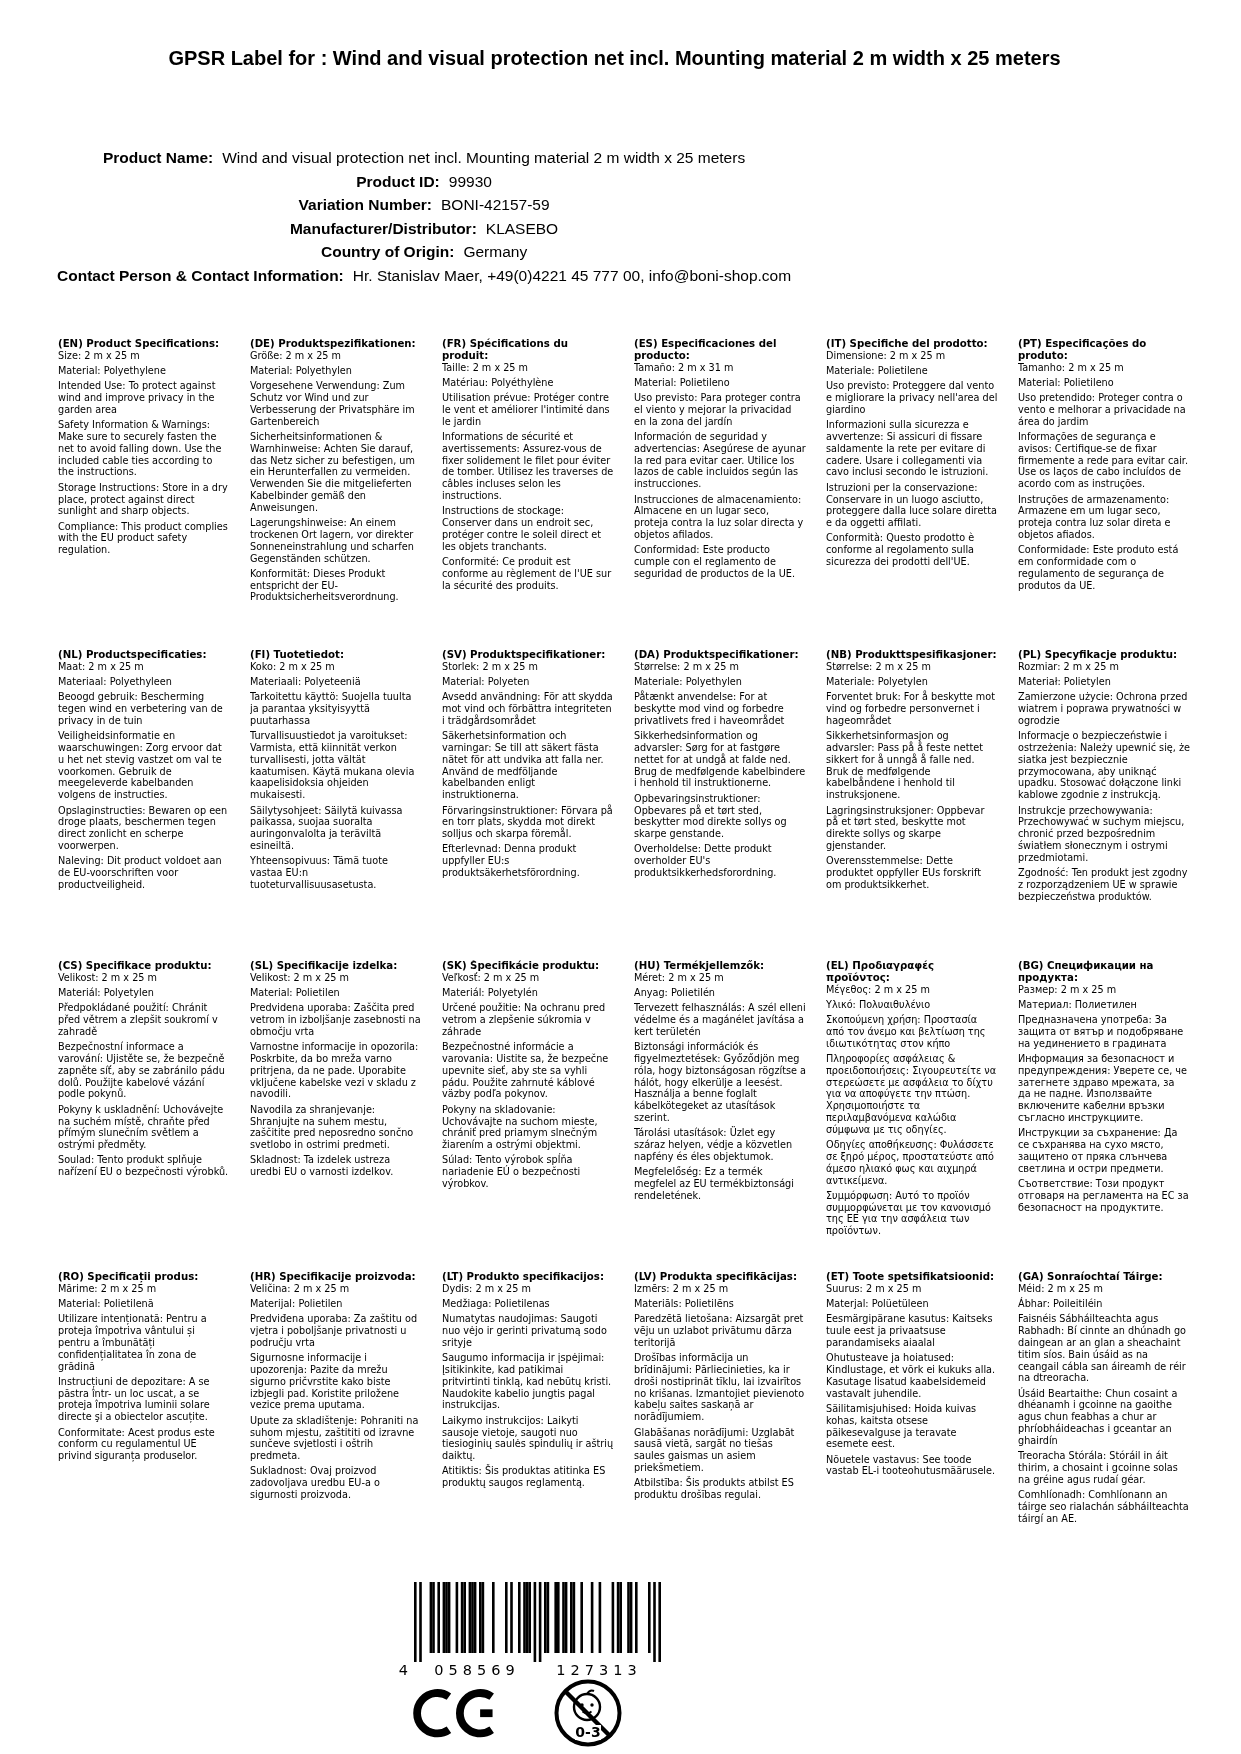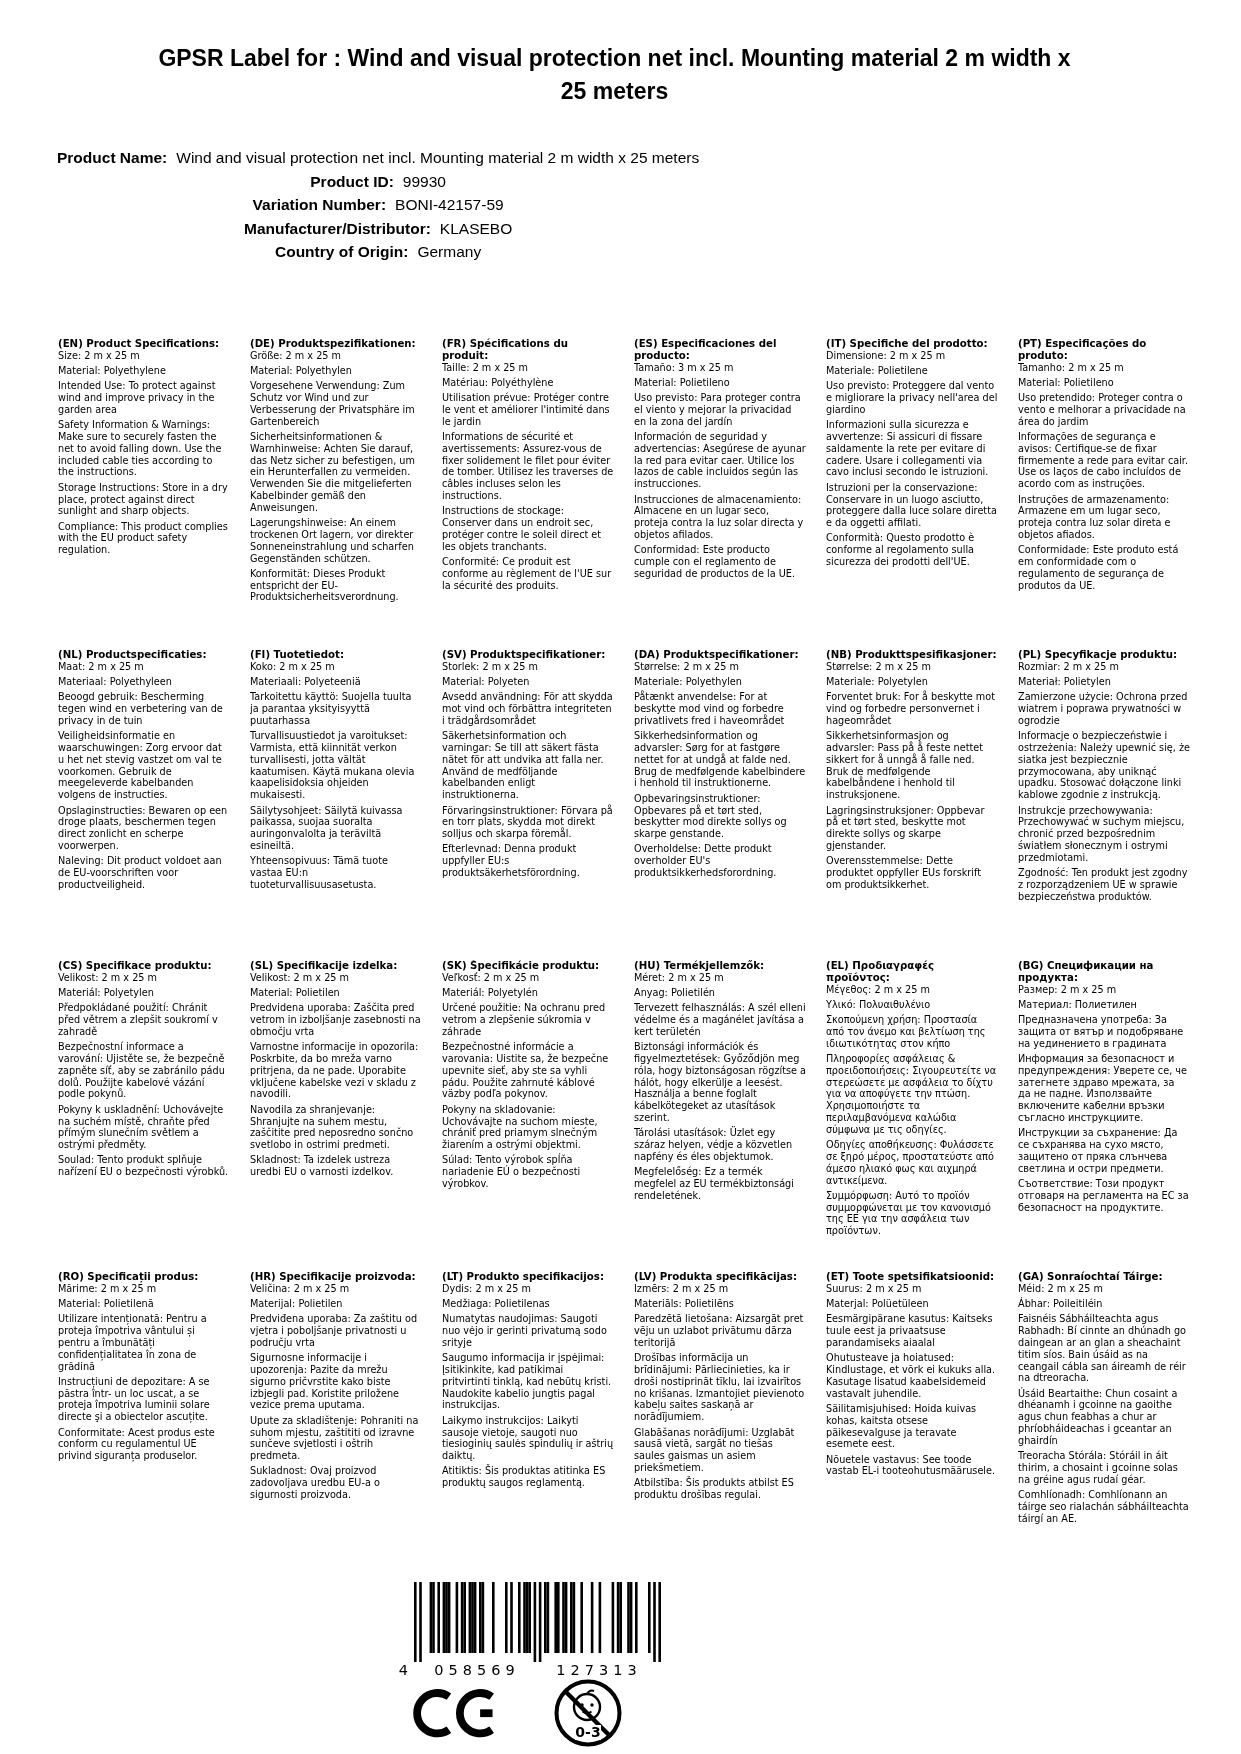--- a/index.html
+++ b/index.html
@@ -3,21 +3,21 @@
 <meta charset="utf-8">
 <style>
   html,body{margin:0;padding:0;background:#fff;}
   .page{
     position:relative;width:1241px;height:1754px;background:#fff;color:#000;
     font-family:"DejaVu Sans",sans-serif;overflow:hidden;
   }
   .title{
     position:absolute;top:42px;left:0;right:12px;margin:0 auto;max-width:930px;
     text-align:center;font-family:"Liberation Sans",sans-serif;
-    font-size:23px;line-height:33px;font-weight:bold;
+    font-size:20px;line-height:33px;font-weight:bold;
   }
   .info{
     position:absolute;left:57px;top:146px;
     font-family:"Liberation Sans",sans-serif;font-size:15.5px;line-height:23.5px;
   }
   .info-row{white-space:nowrap;text-align:center;}
   .info-label{font-weight:bold;margin-right:9px;}
   .grid{
     position:absolute;left:58px;top:338px;
     display:grid;grid-template-columns:repeat(6,172px);column-gap:20px;
@@ -59,20 +59,23 @@
   </div>
 
   <div class="info-row">
     <span class="info-label">Manufacturer/Distributor:</span><span class="info-value">KLASEBO</span>
   </div>
 
   <div class="info-row">
     <span class="info-label">Country of Origin:</span><span class="info-value">Germany</span>
   </div>
 
+  <div class="info-row">
+    <span class="info-label">Contact Person &amp; Contact Information:</span><span class="info-value">Hr. Stanislav Maer, +49(0)4221 45 777 00, info@boni-shop.com</span>
+  </div>
 </div>
 
   <div class="grid" id="lang-grid">
   <div class="lang-block">
     <div class="lang-header">(EN) Product Specifications:</div>
   <p>Size: 2 m x 25 m</p>
         <p>Material: Polyethylene</p>
         <p>Intended Use: To protect against wind and improve privacy in the garden area</p>
         <p>Safety Information &amp; Warnings: Make sure to securely fasten the net to avoid falling down. Use the included cable ties according to the instructions.</p>
         <p>Storage Instructions: Store in a dry place, protect against direct sunlight and sharp objects.</p>
@@ -94,21 +97,21 @@
   <p>Taille: 2 m x 25 m</p>
         <p>Matériau: Polyéthylène</p>
         <p>Utilisation prévue: Protéger contre le vent et améliorer l'intimité dans le jardin</p>
         <p>Informations de sécurité et avertissements: Assurez-vous de fixer solidement le filet pour éviter de tomber. Utilisez les traverses de câbles incluses selon les instructions.</p>
         <p>Instructions de stockage: Conserver dans un endroit sec, protéger contre le soleil direct et les objets tranchants.</p>
         <p>Conformité: Ce produit est conforme au règlement de l'UE sur la sécurité des produits.</p>
       </div>
 
   <div class="lang-block">
     <div class="lang-header">(ES) Especificaciones del producto:</div>
-  <p>Tamaño: 3 m x 25 m</p>
+  <p>Tamaño: 2 m x 31 m</p>
         <p>Material: Polietileno</p>
         <p>Uso previsto: Para proteger contra el viento y mejorar la privacidad en la zona del jardín</p>
         <p>Información de seguridad y advertencias: Asegúrese de ayunar la red para evitar caer. Utilice los lazos de cable incluidos según las instrucciones.</p>
         <p>Instrucciones de almacenamiento: Almacene en un lugar seco, proteja contra la luz solar directa y objetos afilados.</p>
         <p>Conformidad: Este producto cumple con el reglamento de seguridad de productos de la UE.</p>
       </div>
 
   <div class="lang-block">
     <div class="lang-header">(IT) Specifiche del prodotto:</div>
   <p>Dimensione: 2 m x 25 m</p>

